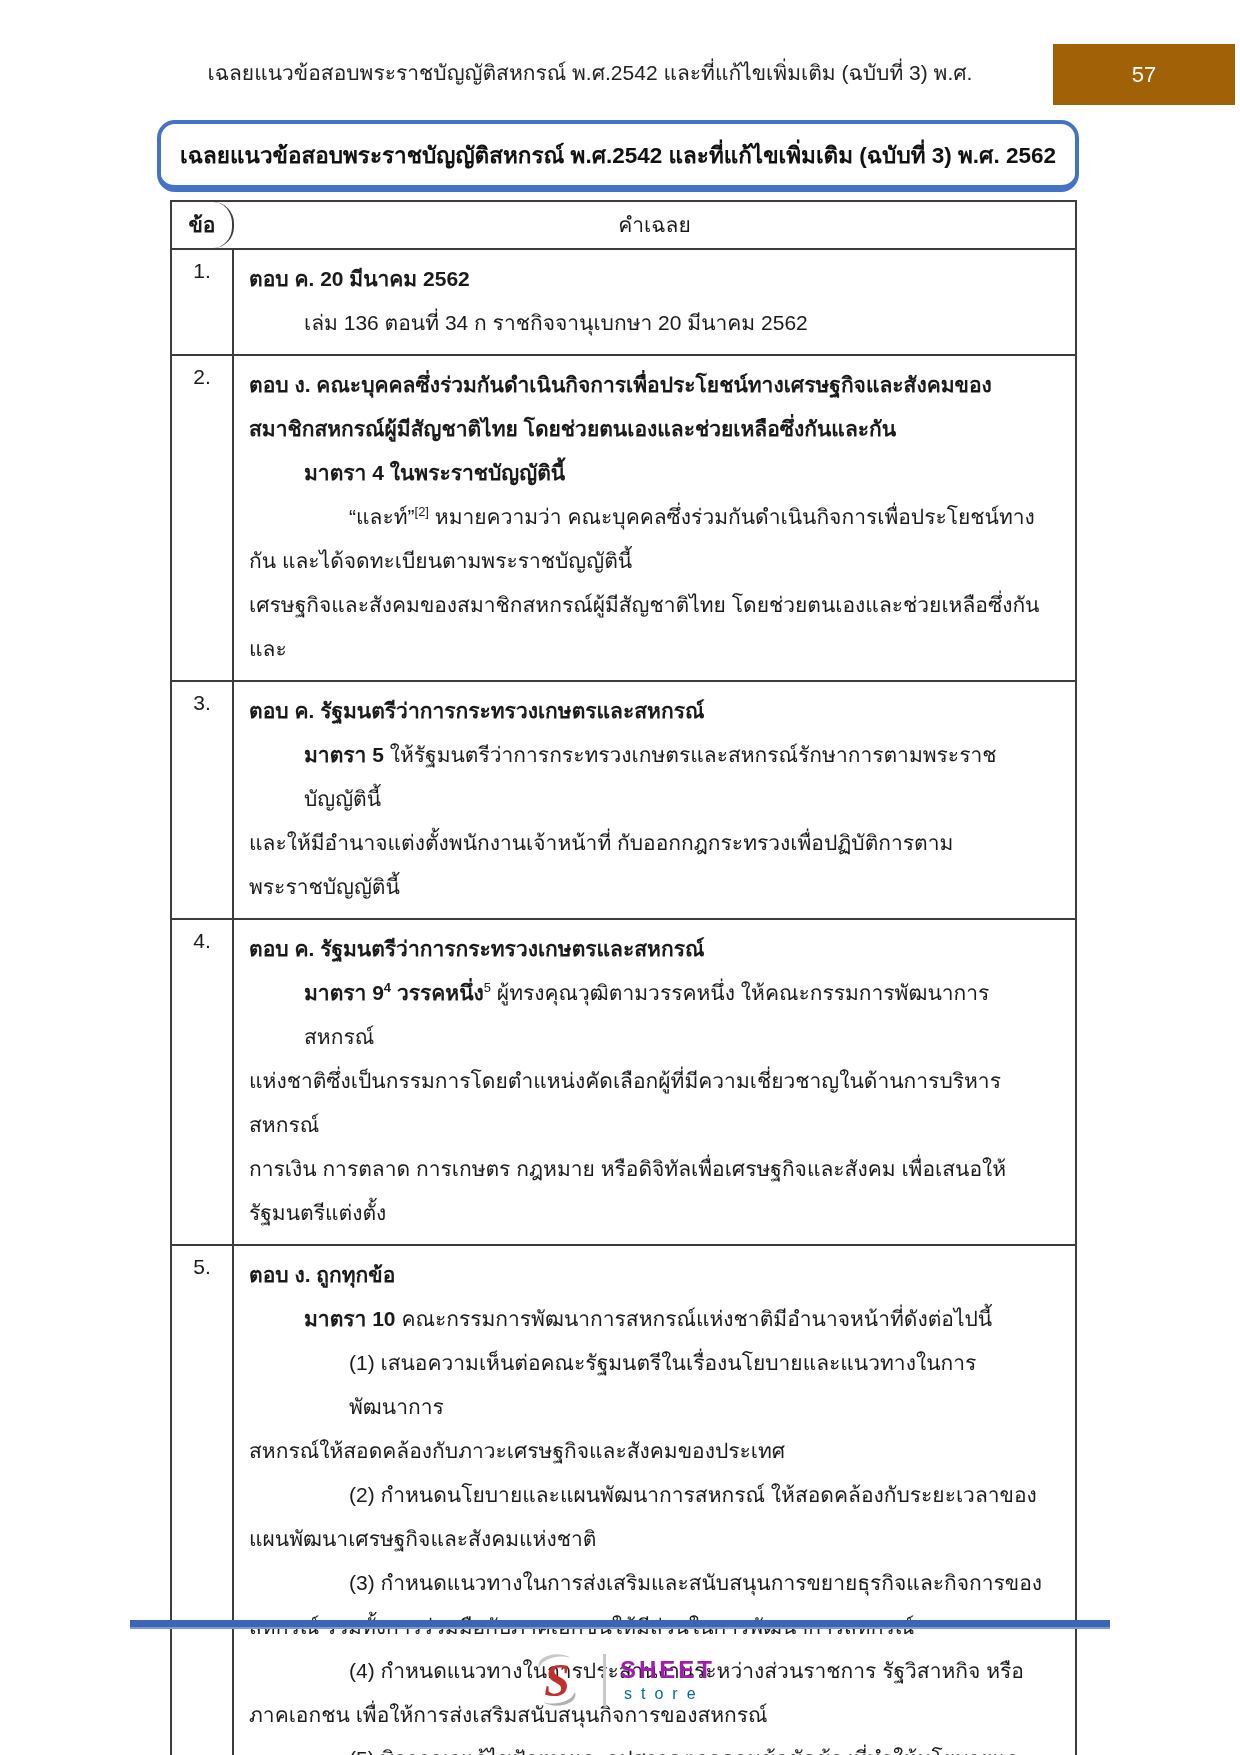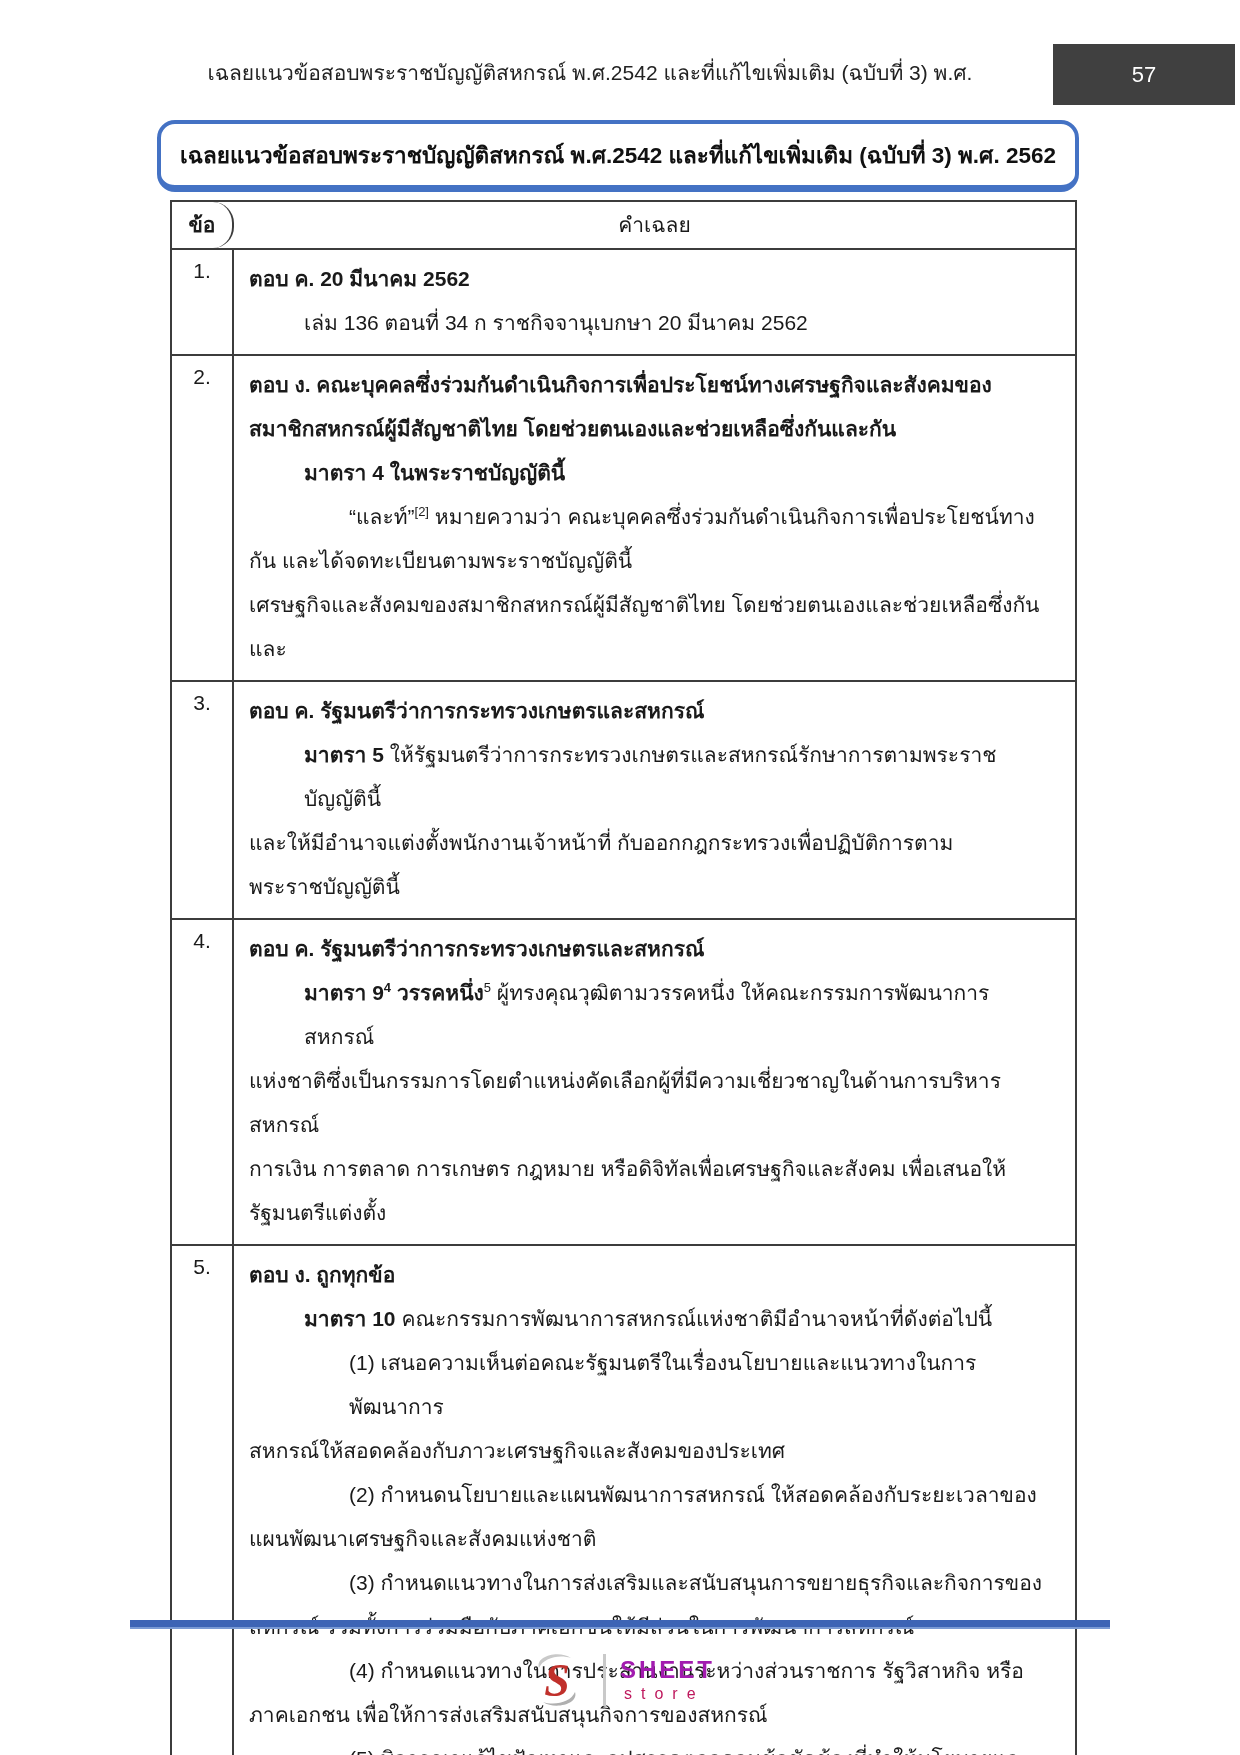--- a/index.html
+++ b/index.html
@@ -3,21 +3,21 @@
 <meta charset="utf-8">
 <style>
   * { margin:0; padding:0; box-sizing:border-box; }
   html,body { background:#ffffff; }
   body { font-family:"Liberation Sans","DejaVu Sans",sans-serif; color:#1a1a1a; }
   .page { position:relative; width:1240px; height:1755px; background:#fff; overflow:hidden; }
 
   
   .header { position:absolute; top:44px; left:130px; width:980px; height:62px; }
   .header-title { position:absolute; top:12px; left:0; width:920px; text-align:center; font-size:21px; color:#222; }
-  .page-num { position:absolute; top:0; left:923px; width:182px; height:61px; background:#404040;
+  .page-num { position:absolute; top:0; left:923px; width:182px; height:61px; background:#a16207;
               color:#fff; font-size:22px; display:flex; align-items:center; justify-content:center; }
 
   
   .title-box { position:absolute; top:120px; left:157px; width:922px; height:72px;
                border:4px solid #4472C4; border-bottom-width:7px; border-radius:18px;
                display:flex; align-items:center; justify-content:center; }
   .title-box span { font-size:22.5px; font-weight:bold; color:#111; }
 
   
   .atable { position:absolute; top:200px; left:170px; width:907px; border:2px solid #3c3c3c; }
@@ -38,21 +38,21 @@
 
   
   .footer-bar { position:absolute; top:1620px; left:130px; width:980px; height:9px;
                 background:#3d64b5; border-bottom:2px solid #7a9ad4; }
   .footer-logo { position:absolute; top:1648px; left:0; width:1240px; display:flex;
                  align-items:center; justify-content:center; gap:14px; }
   .logo-mark { width:64px; height:64px; }
   .logo-divider { width:3px; height:52px; background:#c9c9c9; }
   .logo-text { display:flex; flex-direction:column; line-height:1; }
   .logo-sheet { font-size:24px; font-weight:bold; color:#a21caf; letter-spacing:3px; }
-  .logo-store { font-size:16px; color:#be185d; letter-spacing:9px; margin-top:4px; padding-left:4px; }
+  .logo-store { font-size:16px; color:#0369a1; letter-spacing:9px; margin-top:4px; padding-left:4px; }
 </style>
 </head>
 <body>
 
 <div class="page">
 
   <div class="header">
     <div class="header-title">เฉลยแนวข้อสอบพระราชบัญญัติสหกรณ์ พ.ศ.2542 และที่แก้ไขเพิ่มเติม (ฉบับที่ 3) พ.ศ.</div>
     <div class="page-num">57</div>
   </div>

